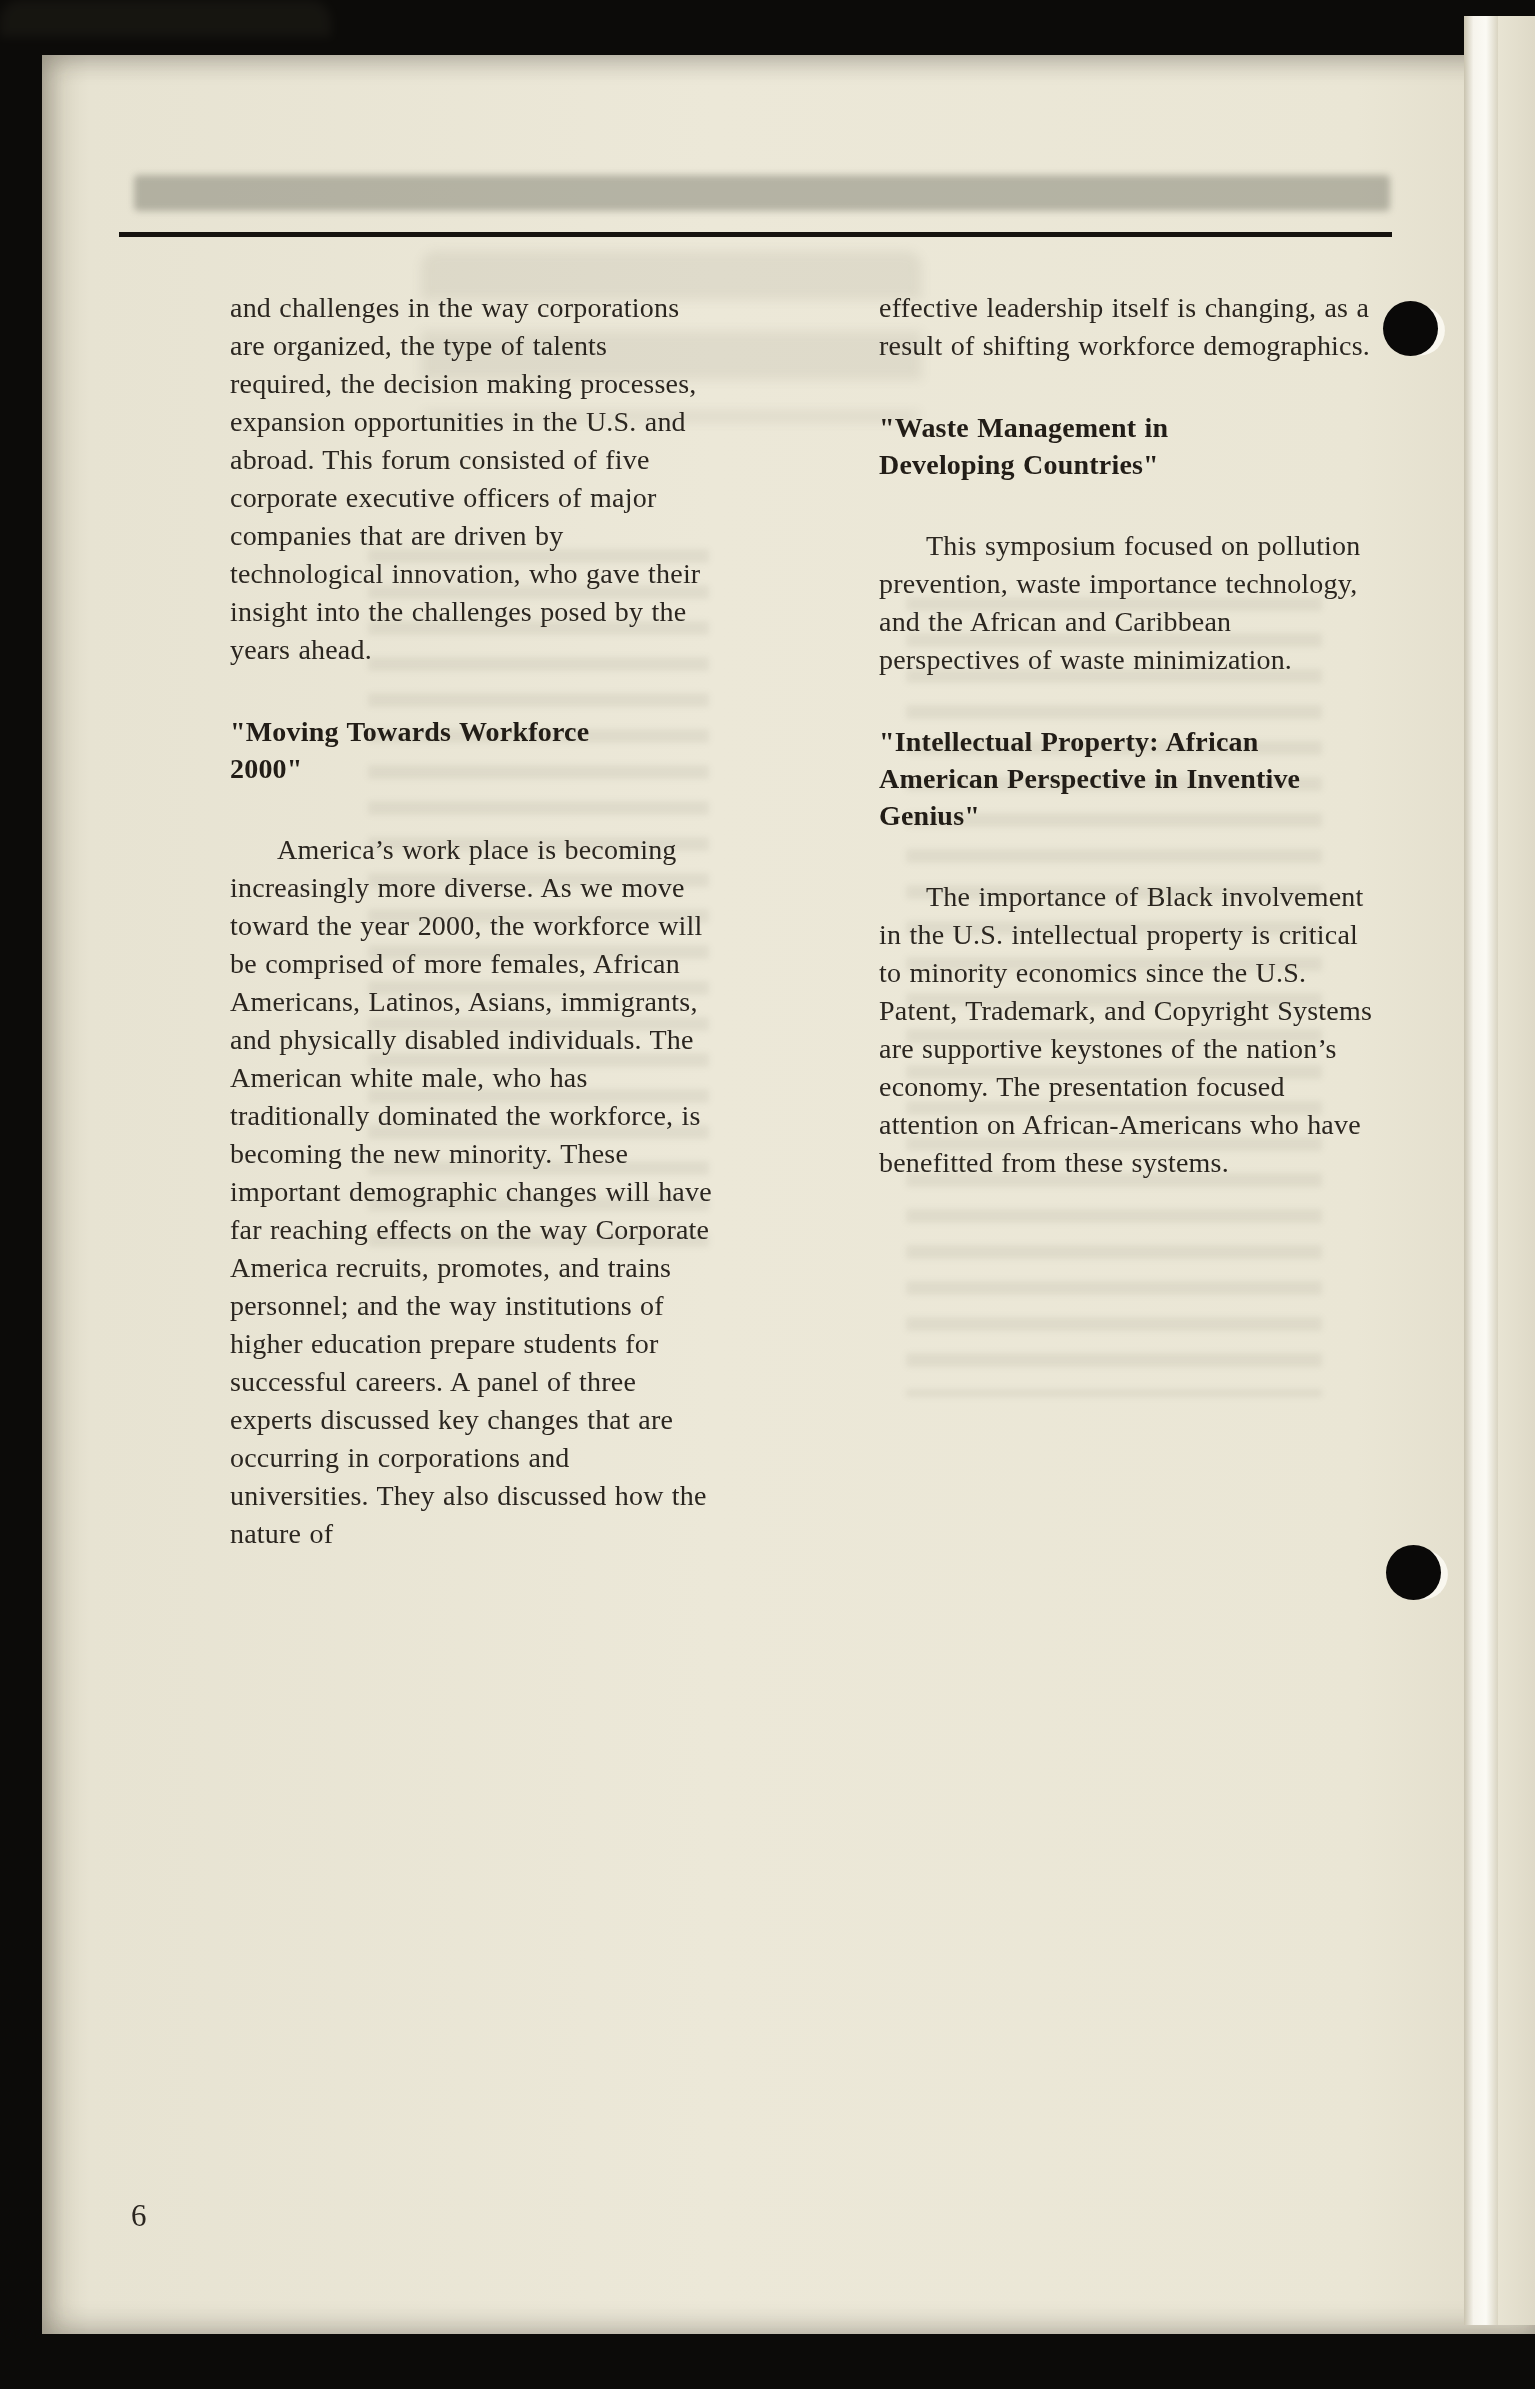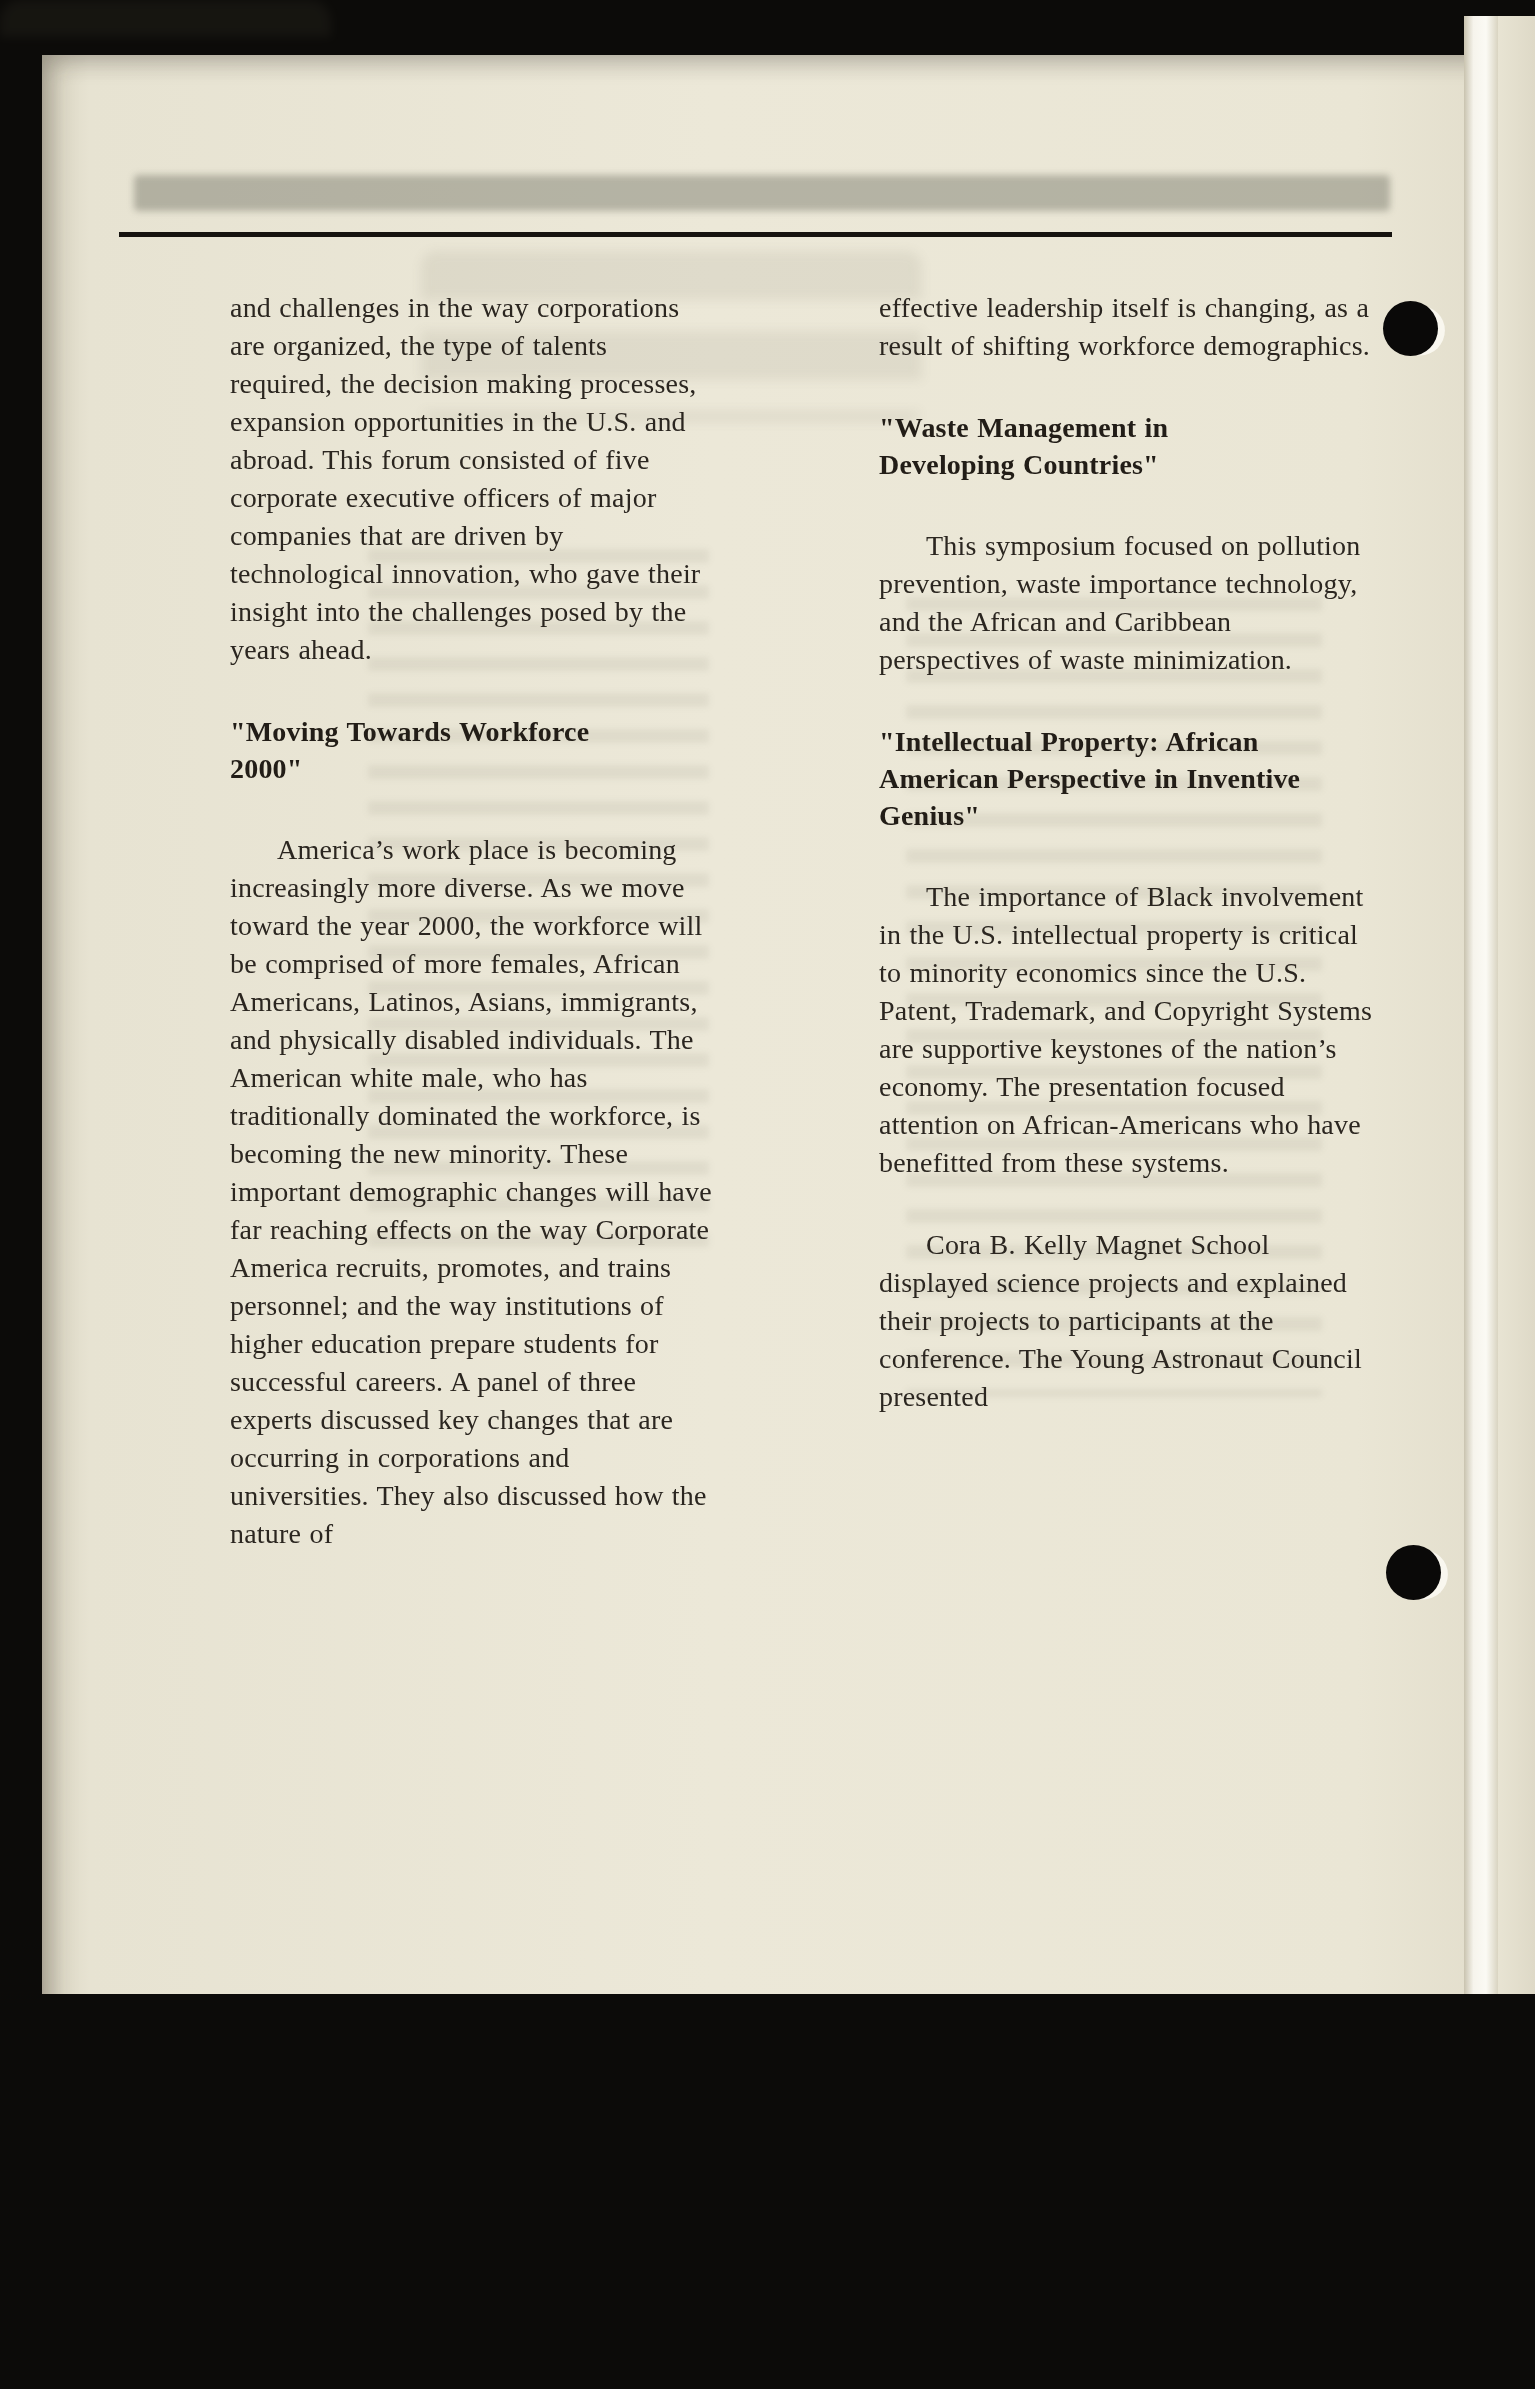--- a/index.html
+++ b/index.html
@@ -3,21 +3,21 @@
 <meta charset="utf-8">
 <style>
   html, body {
     margin: 0;
     padding: 0;
     background: #0c0b09;
   }
   .scan {
     position: relative;
     width: 1536px;
-    height: 1994px;
+    height: 2389px;
     background: #0c0b09;
     overflow: hidden;
     font-family: "Liberation Serif", "DejaVu Serif", serif;
   }
   
   .paper {
     position: absolute;
     left: 42px;
     top: 55px;
     width: 1494px;
@@ -165,21 +165,20 @@
     <h3 class="heading block">"Moving Towards Workforce 2000"</h3>
     <p class="body indent block">America’s work place is becoming increasingly more diverse. As we move toward the year 2000, the workforce will be comprised of more females, African Americans, Latinos, Asians, immigrants, and physically disabled individuals. The American white male, who has traditionally dominated the workforce, is becoming the new minority. These important demographic changes will have far reaching effects on the way Corporate America recruits, promotes, and trains personnel; and the way institutions of higher education prepare students for successful careers. A panel of three experts discussed key changes that are occurring in corporations and universities. They also discussed how the nature of</p>
   </div>
 
   <div class="col col-right">
     <p class="body block">effective leadership itself is changing, as a result of shifting workforce demographics.</p>
     <h3 class="heading block">"Waste Management in Developing Countries"</h3>
     <p class="body indent block">This symposium focused on pollution prevention, waste importance technology, and the African and Caribbean perspectives of waste minimization.</p>
     <h3 class="heading block">"Intellectual Property: African American Perspective in Inventive Genius"</h3>
     <p class="body indent block">The importance of Black involvement in the U.S. intellectual property is critical to minority economics since the U.S. Patent, Trademark, and Copyright Systems are supportive keystones of the nation’s economy. The presentation focused attention on African-Americans who have benefitted from these systems.</p>
-    <p class="body indent block">Cora B. Kelly Magnet School displayed science projects and explained their projects to participants at the conference. The Young Astronaut Council presented</p>
   </div>
 
   <div class="hole hole1"></div>
   <div class="hole hole2"></div>
 
   <div class="page-number">6</div>
 
 </div>
 
 

